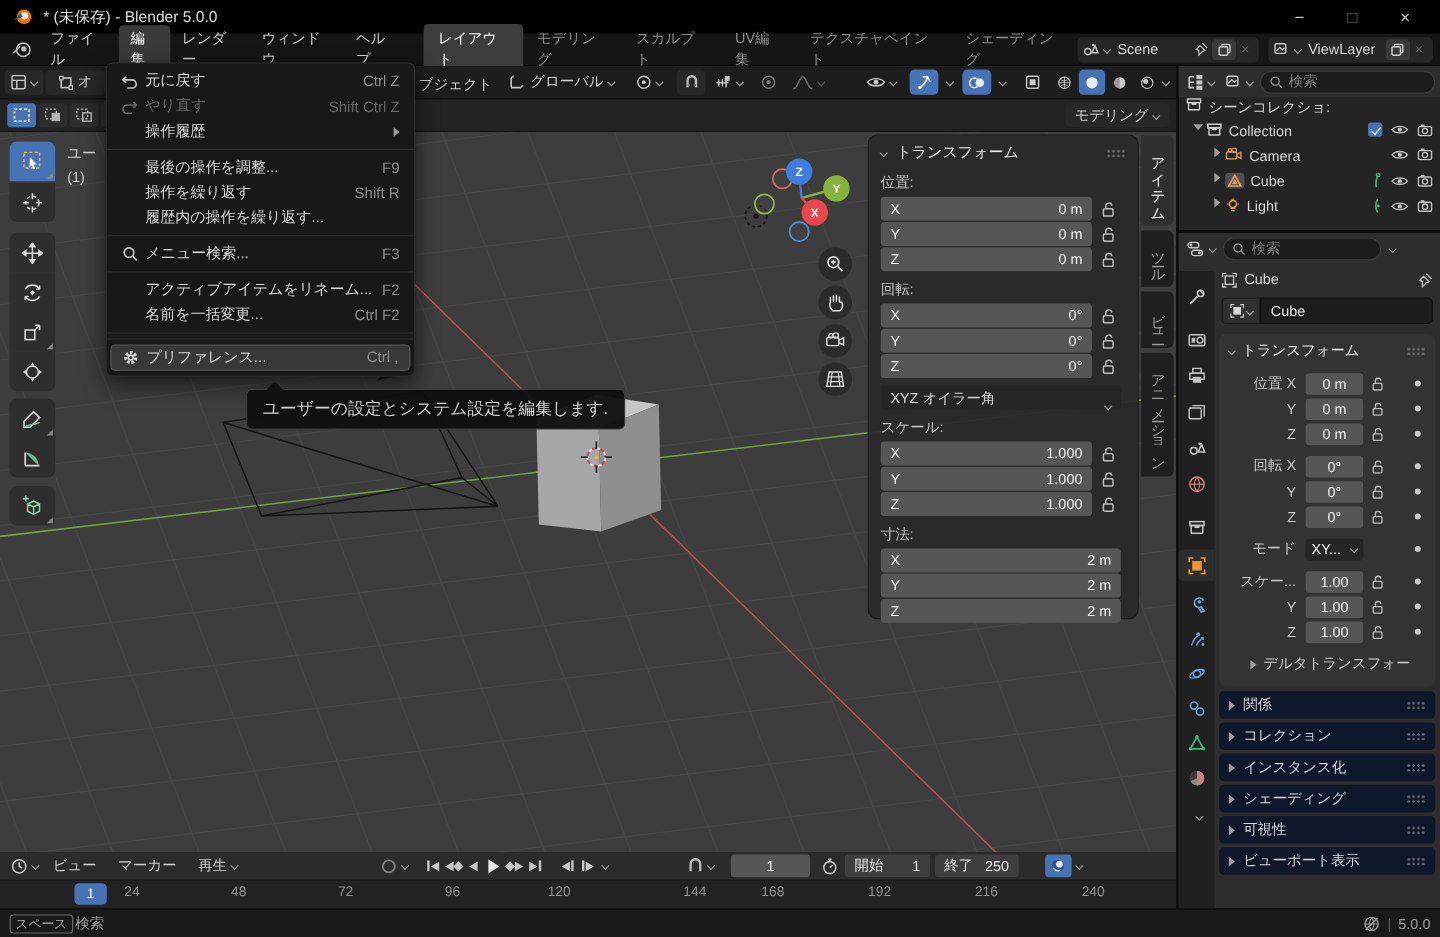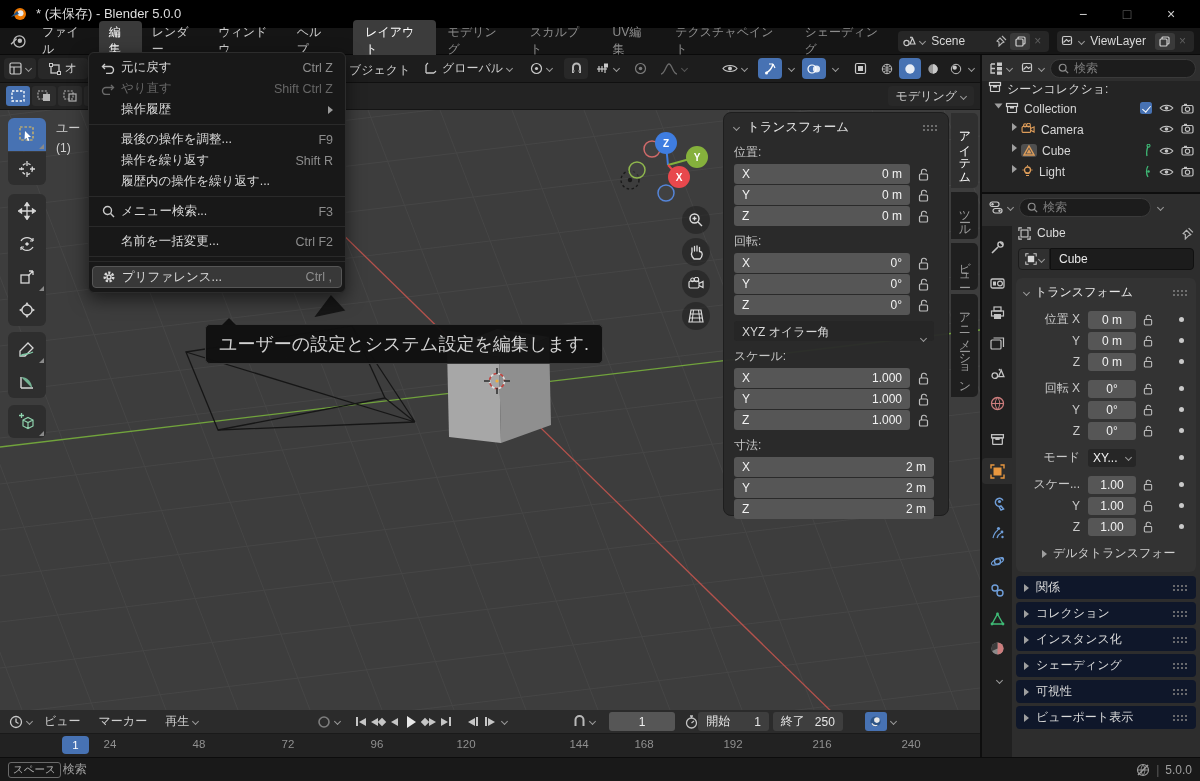--- a/index.html
+++ b/index.html
@@ -67,21 +67,21 @@
 .mi .mic{width:22px;display:flex;justify-content:center}
 .mi .ml{margin-left:2px}
 .mi .ms{margin-left:auto;color:#8d8d8d}
 .mi.dis,.mi.dis .ms{color:#666}
 .mi.hl{background:#383838;border:1px solid #565656;border-radius:4px;margin:0 3px;height:22px;padding:0 9px 0 5px}
 .msep{height:1px;background:#2a2a2a;margin:4px 0}
 .subarrow{margin-left:auto;width:0;height:0;border-top:4px solid transparent;border-bottom:4px solid transparent;border-left:5px solid #9a9a9a}
 .cbx{width:13px;height:13px;background:#4772b3;border-radius:2.5px;position:relative}
 .cbx:after{content:"";position:absolute;left:3.5px;top:1.5px;width:4px;height:7px;border-right:1.8px solid #fff;border-bottom:1.8px solid #fff;transform:rotate(40deg)}
 
-#tooltip{left:205px;top:324px;background:rgba(16,16,16,.96);border:1px solid #3a3a3a;border-radius:5px;padding:7px 13px;color:#d2d2d2;z-index:41;font-size:18px;white-space:nowrap}
+#tooltip{left:205px;top:324px;background:rgba(16,16,16,.96);border:1px solid #3a3a3a;border-radius:5px;padding:7px 13px;color:#d2d2d2;z-index:41;font-size:14px;white-space:nowrap}
 #tooltip:before{content:"";position:absolute;left:16px;top:-7px;border-left:7px solid transparent;border-right:7px solid transparent;border-bottom:7px solid #101010}
 
 #outliner{left:982px;top:55px;width:218px;height:137px;background:#242424}
 .ed-header{height:26px;background:#2e2e2e;display:flex;align-items:center;padding:0 4px;gap:3px}
 .ehbtn{height:20px;display:flex;align-items:center;justify-content:center;border-radius:3px;padding:0 3px}
 .searchbox{flex:1;height:19px;background:#1c1c1c;border:1px solid #3a3a3a;border-radius:10px;display:flex;align-items:center;padding:0 7px;gap:5px}
 .searchbox input{background:transparent;border:0;outline:0;color:#bdbdbd;width:70px;font-size:12px;font-family:inherit}
 .searchbox input::placeholder{color:#7d7d7d}
 .orow{display:flex;align-items:flex-start;height:21px;padding:0 6px;color:#d6d6d6}
 .orow .nm{margin-left:5px}
@@ -726,20 +726,25 @@
           <circle cx="5.5" cy="5.5" r="4" fill="none" stroke="#c9c9c9" stroke-width="1.4"></circle>
           <path d="M8.6 8.6 L12 12" stroke="#c9c9c9" stroke-width="1.4"></path>
         </svg>
       </span>
     <span class="ml">メニュー検索...</span>
       <span class="ms">F3</span>
   </div>
   <div class="msep"></div>
   <div class="mi">
     <span class="mic"></span>
+      <span class="ml">アクティブアイテムをリネーム...</span>
+      <span class="ms">F2</span>
+  </div>
+  <div class="mi">
+    <span class="mic"></span>
       <span class="ml">名前を一括変更...</span>
       <span class="ms">Ctrl F2</span>
   </div>
   <div class="msep"></div>
   <div class="msep"></div>
   <div class="mi hl">
     <span class="mic">
         <svg width="14" height="14" viewBox="0 0 14 14">
           <circle cx="7" cy="7" r="4.2" fill="none" stroke="#d8d8d8" stroke-width="2.6" stroke-dasharray="2.2 1.5"></circle>
           <circle cx="7" cy="7" r="2" fill="none" stroke="#d8d8d8" stroke-width="1.4"></circle>
@@ -1292,21 +1297,21 @@
     </div>
     <div class="tl-field" style="width:66px;margin-left:14px">
         <span>1</span>
       </div>
     <span style="margin-left:10px">
         <svg width="13" height="14" viewBox="0 0 13 14">
           <circle cx="6.5" cy="8" r="5" fill="none" stroke="#c3c3c3" stroke-width="1.3"></circle>
           <path d="M5 1 h3 M6.5 1 v2 M6.5 8 L9 6" stroke="#c3c3c3" stroke-width="1.3" fill="none"></path>
         </svg>
       </span>
-    <div class="tl-range" style="">
+    <div class="tl-range" style="margin-left:6px">
         <span>開始</span>
         <span style="margin-left:14px">1</span>
       </div>
     <div class="tl-range" style="margin-left:4px">
         <span>終了</span>
         <span>250</span>
       </div>
     <div style="margin-left:22px;display:flex;align-items:center">
       <span style="width:22px;height:19px;background:#4772b3;border-radius:3px;display:flex;align-items:center;justify-content:center">
           <svg width="13" height="13" viewBox="0 0 14 14">

